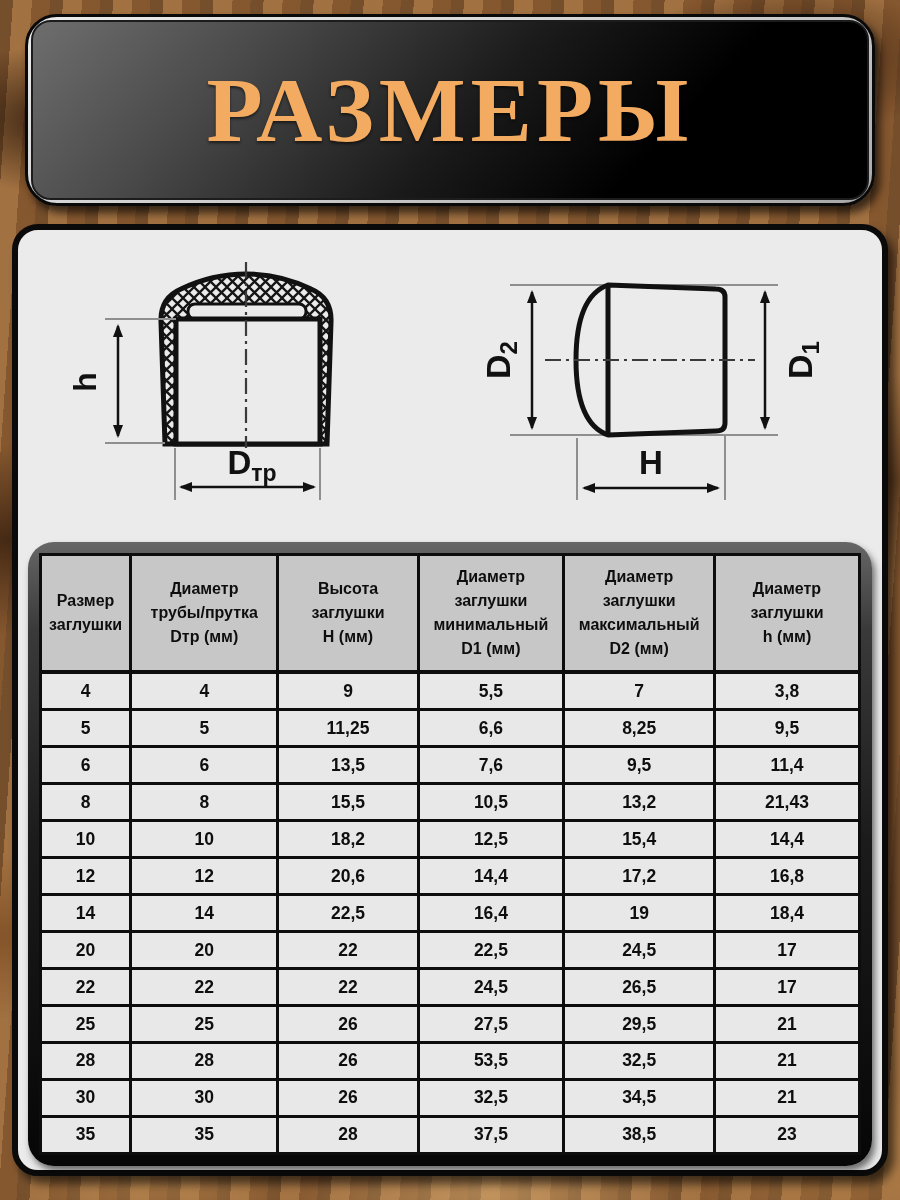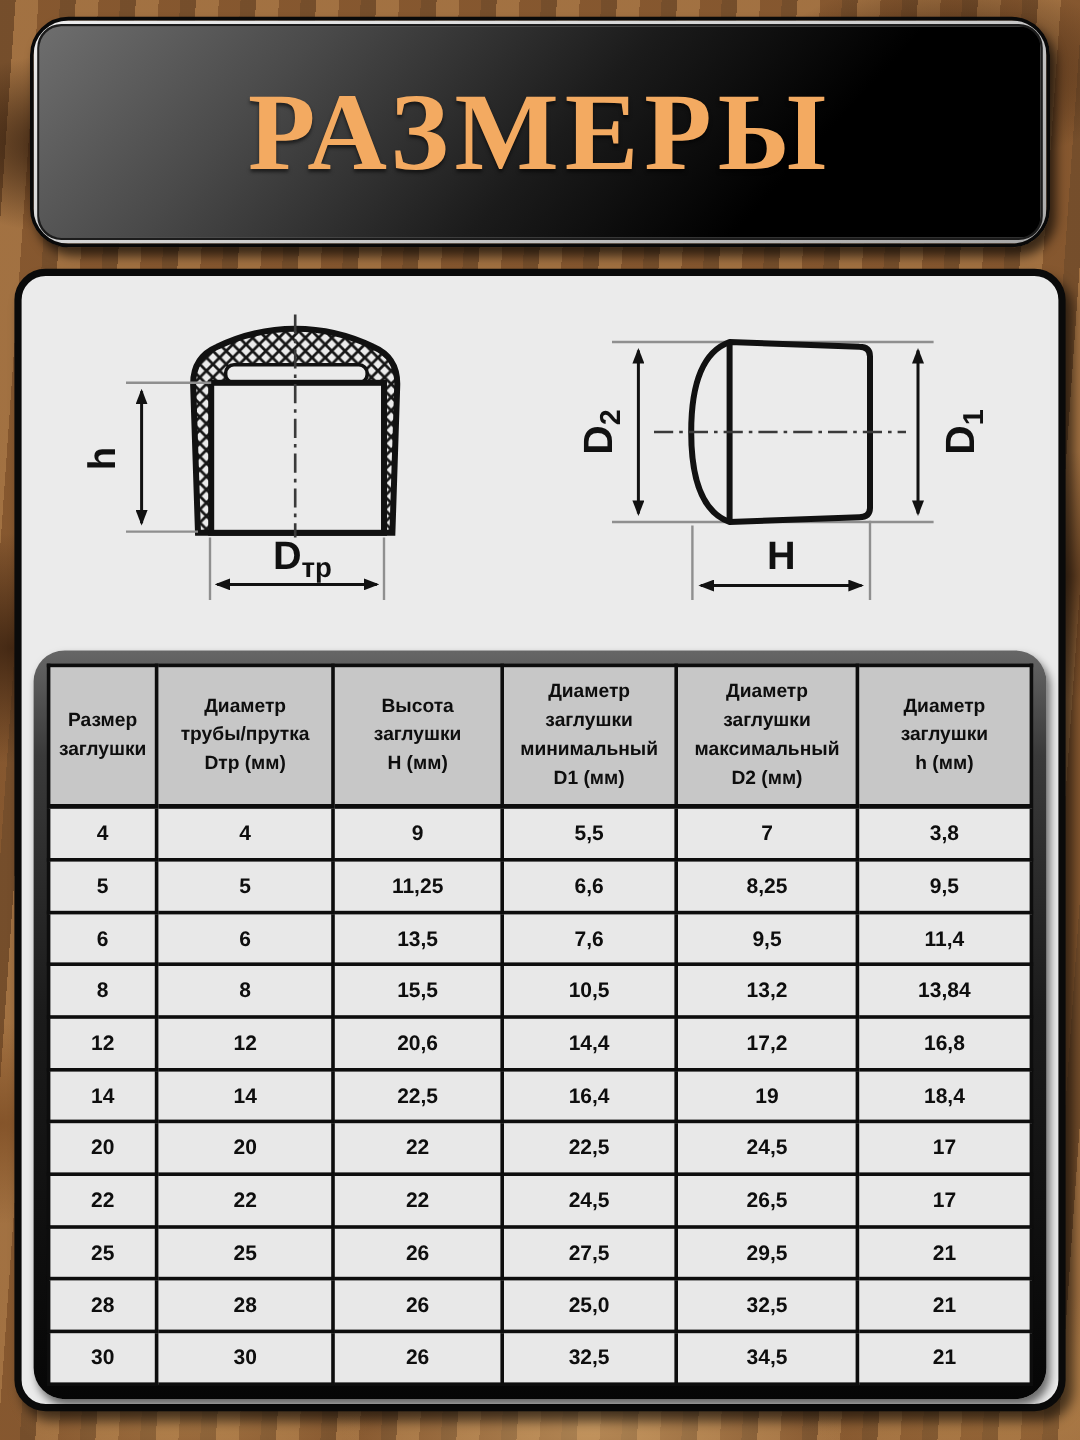--- a/index.html
+++ b/index.html
@@ -179,21 +179,29 @@
             <td>7,6</td>
             <td>9,5</td>
             <td>11,4</td>
           </tr>
           <tr>
             <td>8</td>
             <td>8</td>
             <td>15,5</td>
             <td>10,5</td>
             <td>13,2</td>
-            <td>13,84</td>
+            <td>21,43</td>
+          </tr>
+          <tr>
+            <td>10</td>
+            <td>10</td>
+            <td>18,2</td>
+            <td>12,5</td>
+            <td>15,4</td>
+            <td>14,4</td>
           </tr>
           <tr>
             <td>12</td>
             <td>12</td>
             <td>20,6</td>
             <td>14,4</td>
             <td>17,2</td>
             <td>16,8</td>
           </tr>
           <tr>
@@ -225,29 +233,37 @@
             <td>25</td>
             <td>26</td>
             <td>27,5</td>
             <td>29,5</td>
             <td>21</td>
           </tr>
           <tr>
             <td>28</td>
             <td>28</td>
             <td>26</td>
-            <td>25,0</td>
+            <td>53,5</td>
             <td>32,5</td>
             <td>21</td>
           </tr>
           <tr>
             <td>30</td>
             <td>30</td>
             <td>26</td>
             <td>32,5</td>
             <td>34,5</td>
             <td>21</td>
           </tr>
+          <tr>
+            <td>35</td>
+            <td>35</td>
+            <td>28</td>
+            <td>37,5</td>
+            <td>38,5</td>
+            <td>23</td>
+          </tr>
         </tbody>
     </table>
   </div>
 
 </div>
 
 </body></html>

